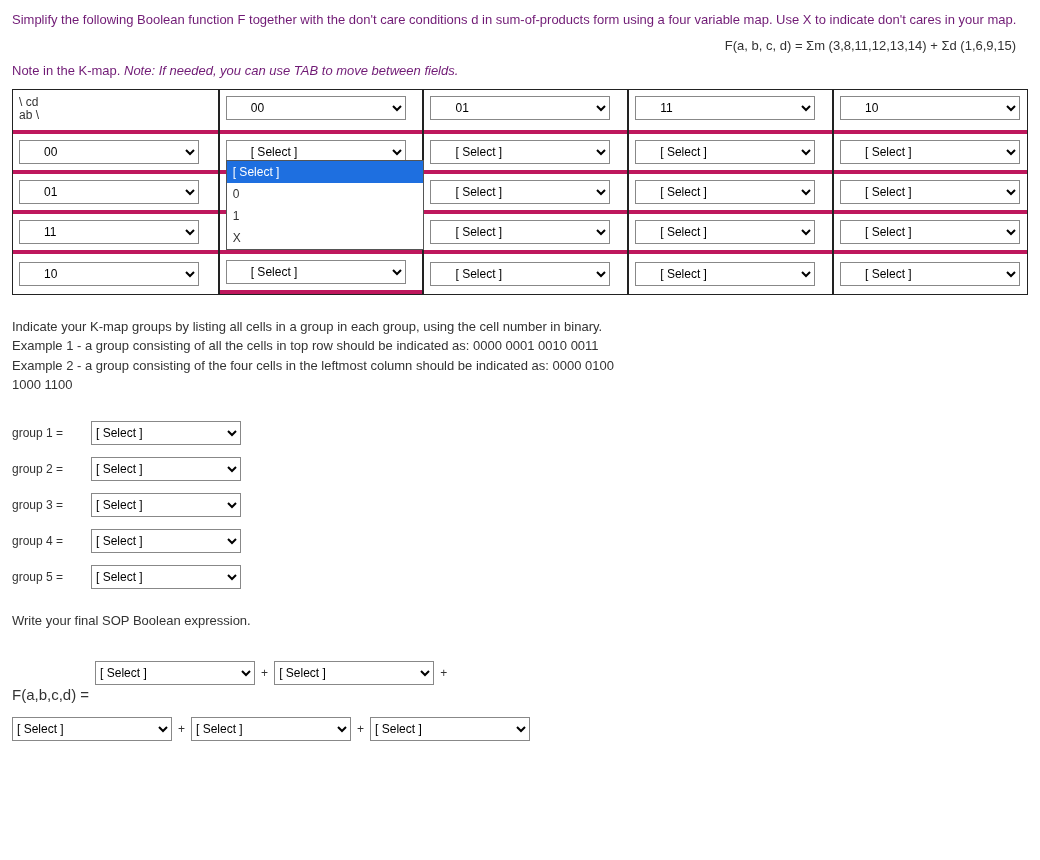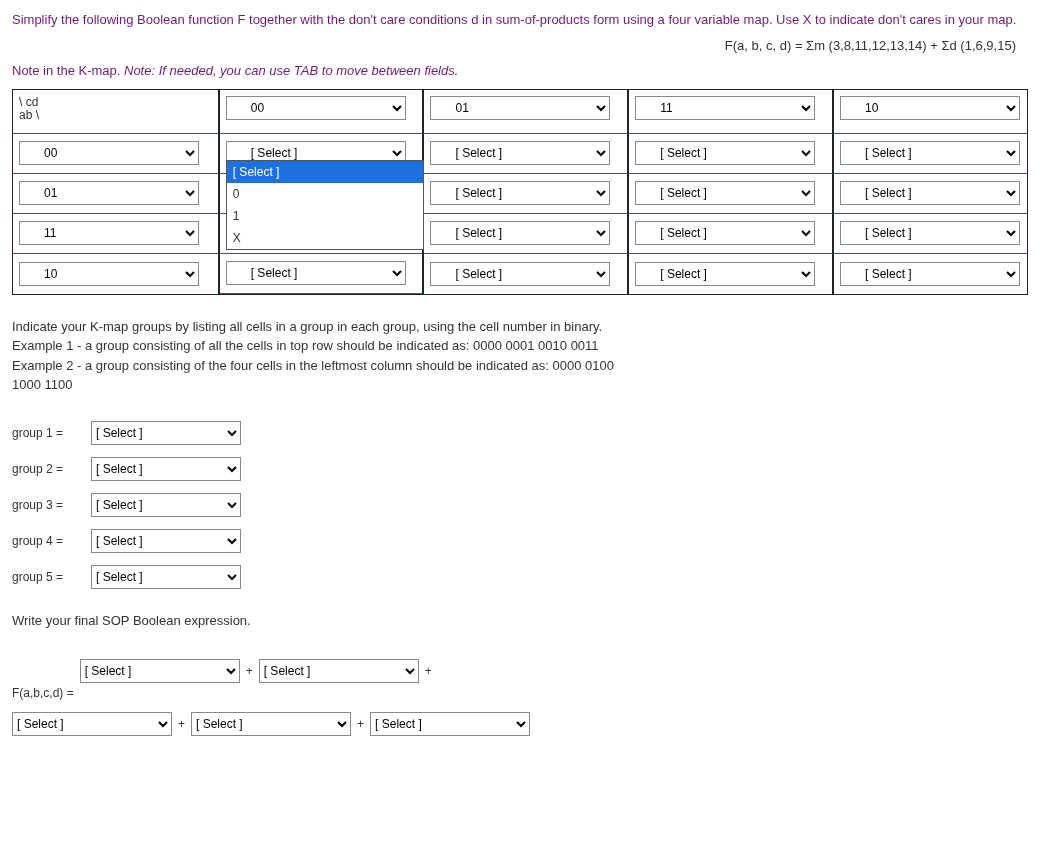--- a/index.html
+++ b/index.html
@@ -18,21 +18,21 @@
   .kmap-wrap { display: flex; margin-top: 8px; }
   .kmap-col { border: 1px solid #222; }
   .kmap-col + .kmap-col { margin-left: 0; }
   .col-a { width: 210px; }
   .col-b { width: 208px; position: relative; }
   .col-c { width: 208px; }
   .col-d { width: 208px; }
   .col-e { width: 198px; }
 
   .cell {
-    border-bottom: 1px solid #be185d;
+    border-bottom: 4px solid #be185d;
     height: 40px;
     padding: 4px 6px;
     box-sizing: border-box;
     display: flex;
     align-items: center;
   }
   .cell:last-child { border-bottom: none; }
   .header-cell { height: 44px; align-items: flex-start; padding-top:6px;}
   .cell .rowlab { font-size: 12px; }
 
@@ -65,21 +65,21 @@
 
   .section { margin-top: 22px; max-width: 620px; }
 
   .group-row { margin: 12px 0; display: flex; align-items: center; gap: 17px; }
   .group-row .glabel { width: 62px; font-size: 12px; }
   .group-row select { width: 150px; height: 24px; font-size:12px; border:1px solid #888; background:#fff; }
 
   .sop-line { margin-top: 10px; display:flex; align-items:center; flex-wrap:wrap; gap:4px; }
   .sop-line select { width: 160px; height: 24px; font-size:12px; border:1px solid #888; background:#fff; }
   .plus { font-size: 12px; padding: 0 2px; }
-  .flabel { font-size: 12px; margin-right:2px;margin-top:44px;}
+  .flabel { font-size: 15px; margin-right:2px;margin-top:44px;}
 </style>
 </head>
 <body>
 
 <div class="question-text">Simplify the following Boolean function F together with the don't care conditions d in sum-of-products form using a four variable map.  Use X to indicate don't cares in your map.</div>
 <div class="eq">F(a, b, c, d) = Σm (3,8,11,12,13,14) + Σd (1,6,9,15)</div>
 <div class="question-text">
   <span>Note in the K-map.  </span><span class="note-italic">Note: If needed, you can use TAB to move between fields.</span>
 </div>
 

